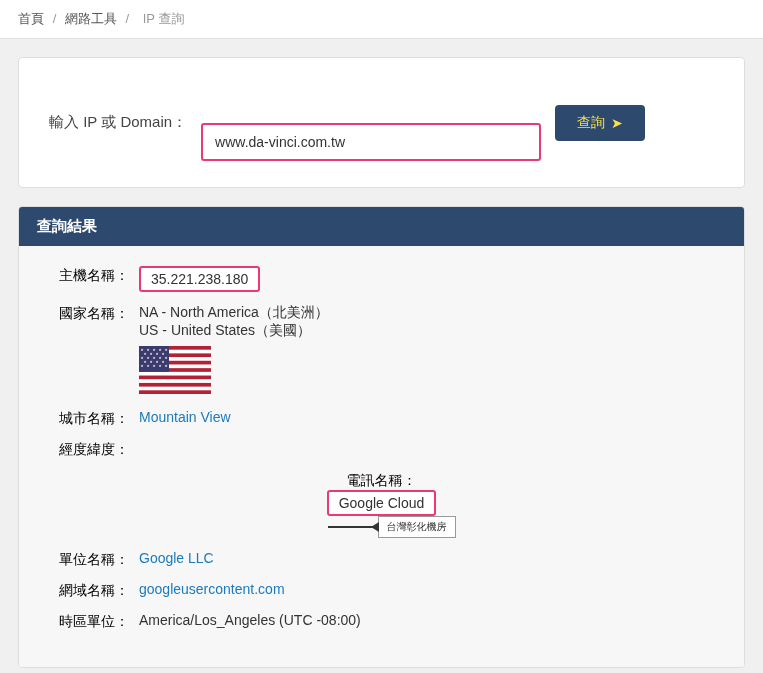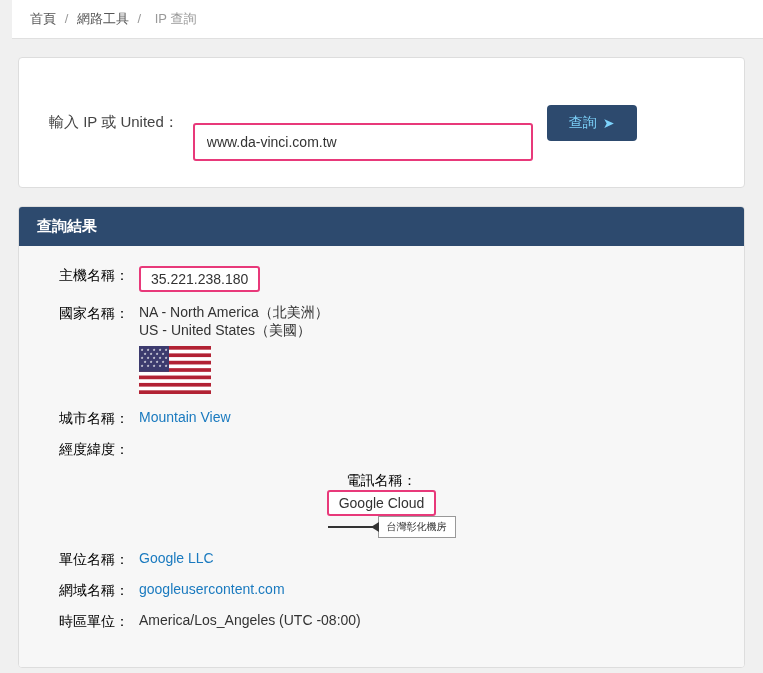--- a/index.html
+++ b/index.html
@@ -10,21 +10,20 @@
       color: #333;
     }
 
     
     .breadcrumb-bar {
       background: #fff;
       border-bottom: 1px solid #e0e0e0;
       padding: 10px 18px;
       font-size: 13px;
       color: #555;
-      margin-left: 12px;
     }
     .breadcrumb-bar a {
       color: #555;
       text-decoration: none;
     }
     .breadcrumb-bar span {
       color: #999;
       margin: 0 5px;
     }
 
@@ -53,21 +52,21 @@
       width: 100%;
       padding: 9px 12px;
       font-size: 14px;
       border: 2.5px solid #e8397a;
       border-radius: 3px;
       outline: none;
       color: #333;
     }
     .search-btn {
       background: #2d4a6e;
-      color: #7dd3fc;
+      color: #fde047;
       border: none;
       border-radius: 4px;
       padding: 9px 22px;
       font-size: 14px;
       cursor: pointer;
       display: flex;
       align-items: center;
       gap: 6px;
       white-space: nowrap;
     }
@@ -193,21 +192,21 @@
 
 <div class="breadcrumb-bar">
   <a href="#">首頁</a>
   <span>/</span>
   <a href="#">網路工具</a>
   <span>/</span>
   <span>IP 查詢</span>
 </div>
 
 <div class="search-panel">
-  <label class="search-label">輸入 IP 或 United：</label>
+  <label class="search-label">輸入 IP 或 Domain：</label>
   <div class="search-input-wrapper">
     <input type="text" class="search-input" value="www.da-vinci.com.tw" style="">
   </div>
   <button class="search-btn">
     <span>查詢</span>
     <span>➤</span>
   </button>
 </div>
 
 <div class="results-panel">

